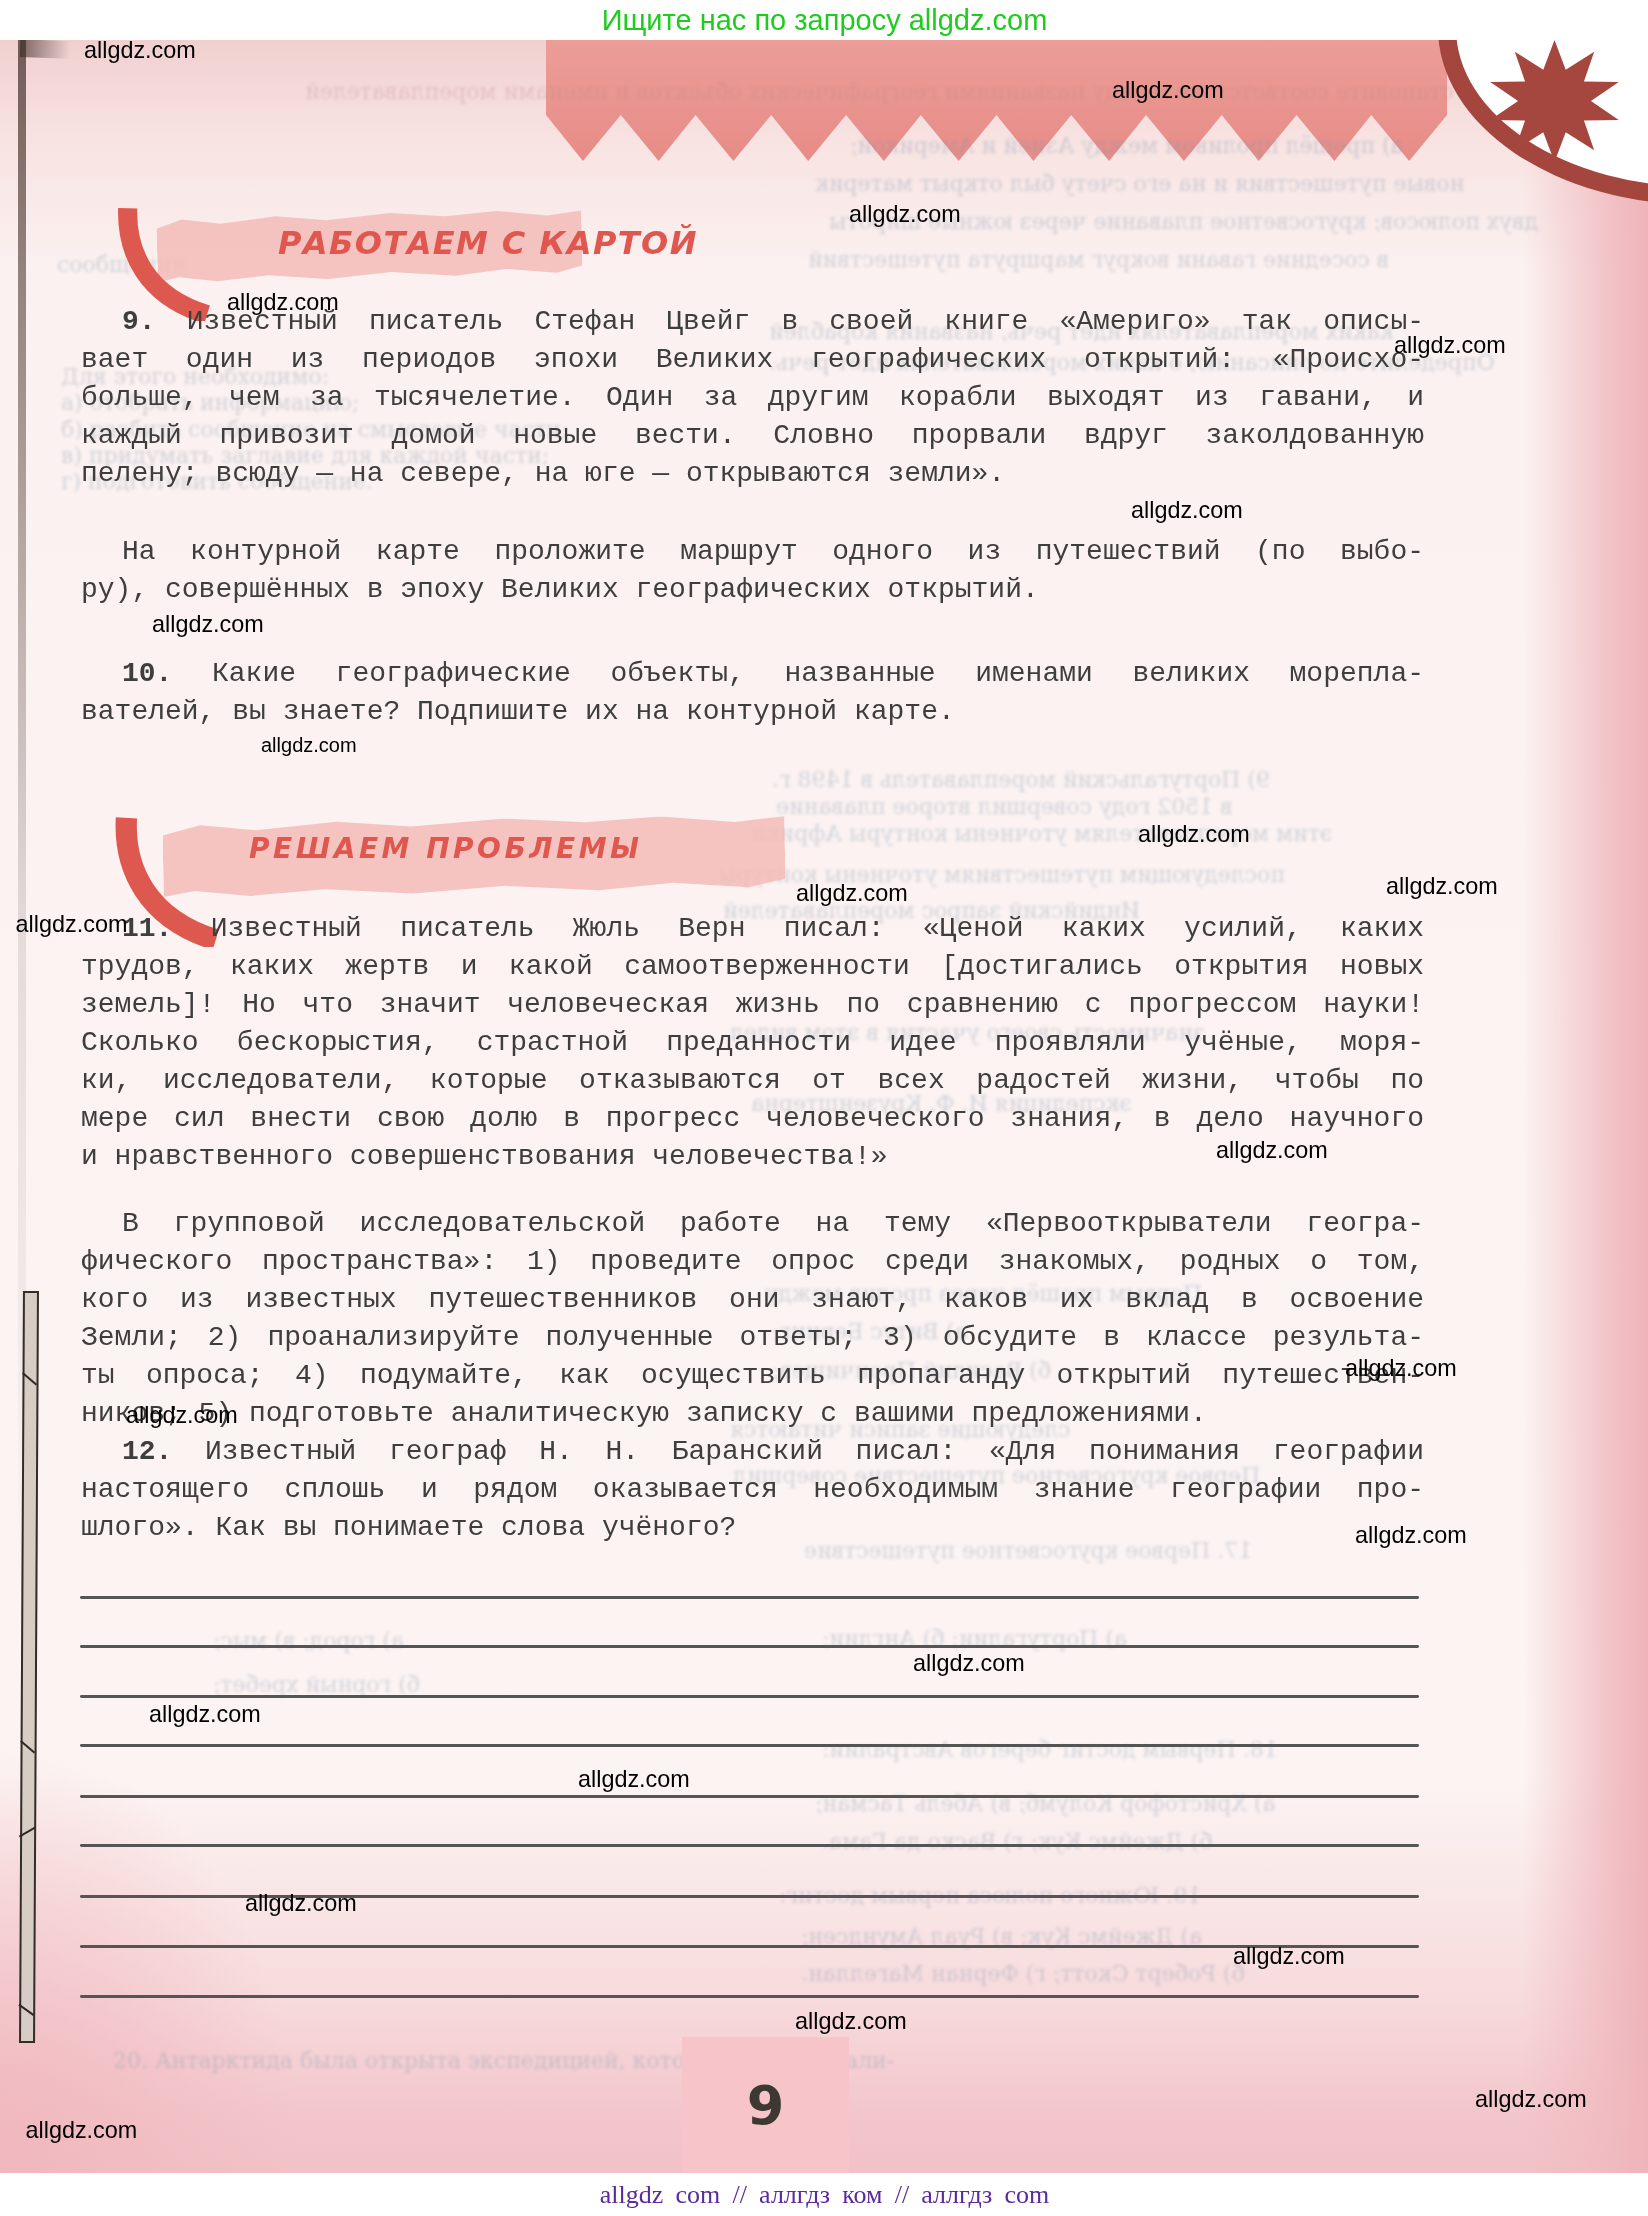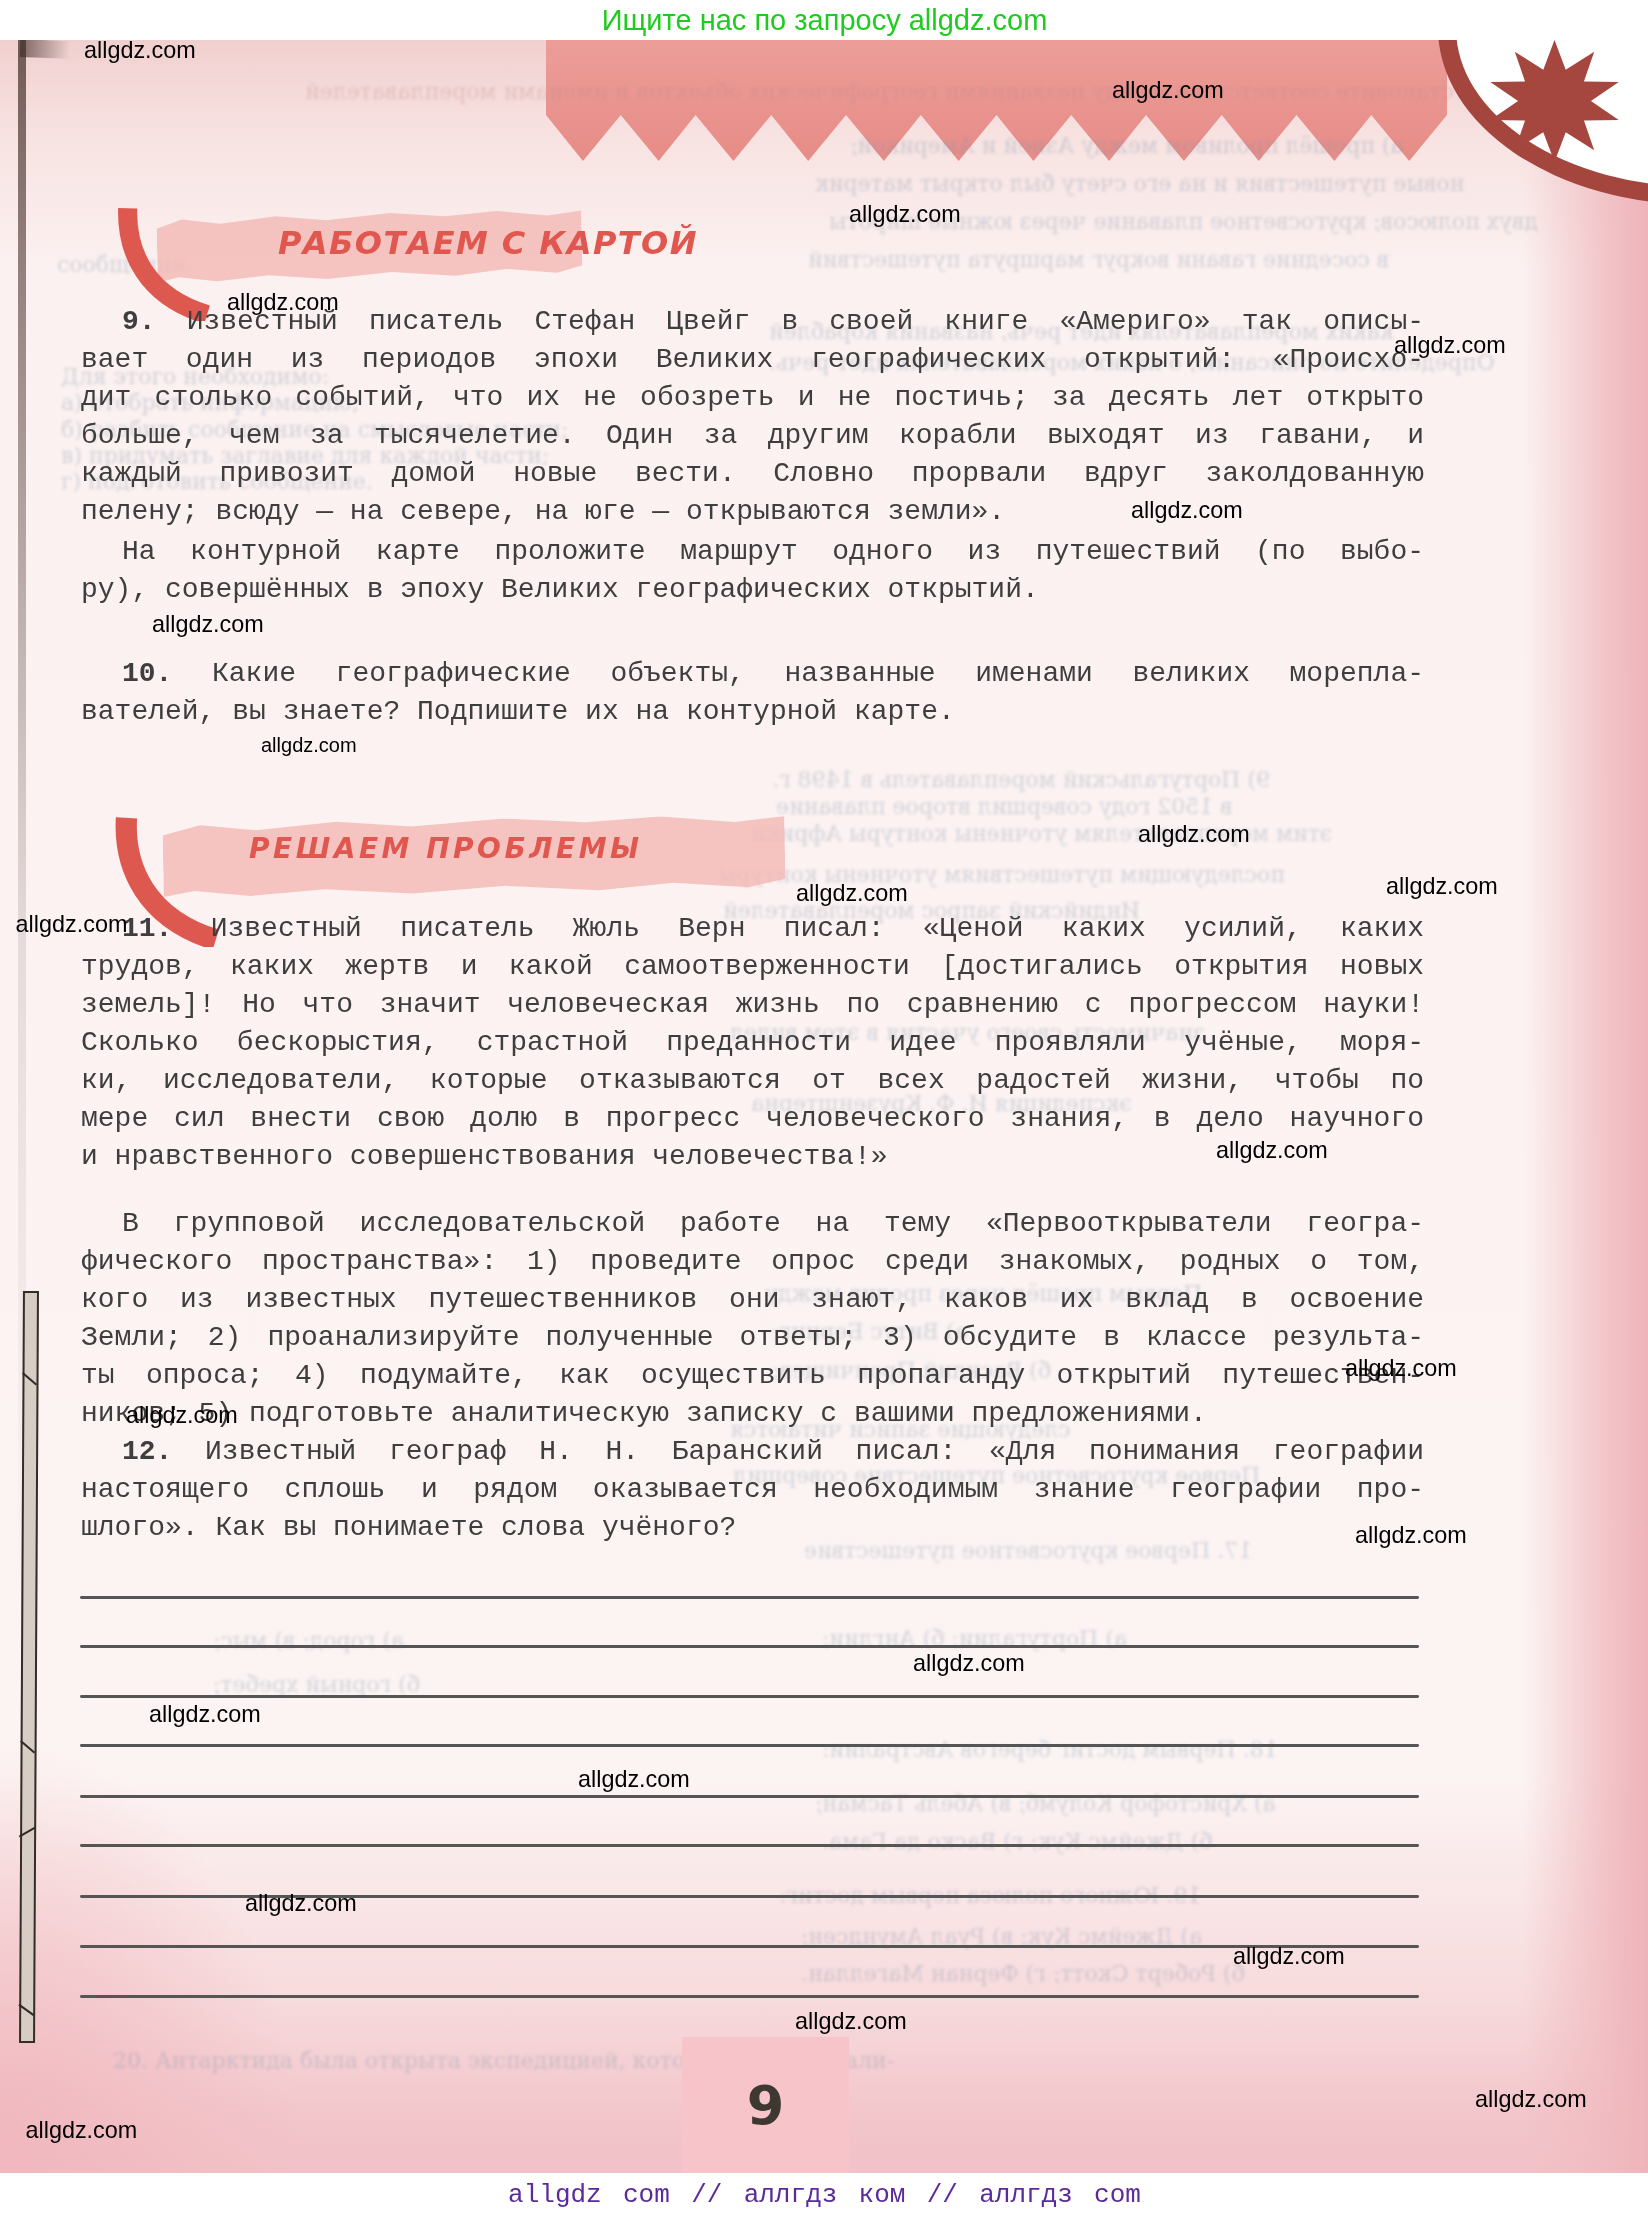--- a/index.html
+++ b/index.html
@@ -66,21 +66,21 @@
   .pagenum-box{position:absolute;left:682px;top:2037px;width:167px;height:136px;z-index:8;
     background:#f7c4c9;border-radius:1.4px;}
   .pagenum{width:100%;height:100%;display:flex;align-items:center;justify-content:center;
     font-family:"DejaVu Sans",sans-serif;font-weight:bold;font-size:54px;color:#3e3833;}
   
   .strip-top{position:absolute;left:0;top:0;width:1649px;height:40px;background:#ffffff;z-index:20;}
   .strip-bottom{position:absolute;left:0;top:2173px;width:1649px;height:43px;background:#ffffff;z-index:20;}
   .green-note{position:absolute;top:4.3px;left:50%;transform:translateX(-50%);z-index:21;
     font-family:"Liberation Sans",sans-serif;font-size:29px;color:#1ecb1e;white-space:nowrap;}
   .footer-note{position:absolute;top:2180px;left:50%;transform:translateX(-50%);z-index:21;
-    font-family:Liberation Mono, monospace;font-size:26px;color:#5b2b9b;word-spacing:5.7px;white-space:nowrap;}
+    font-family:Liberation Serif, serif;font-size:26px;color:#5b2b9b;word-spacing:5.7px;white-space:nowrap;}
 </style>
 </head>
 <body>
 
 <div class="page-bg"></div>
 <div class="bg-right"></div>
 <div class="bg-bl"></div>
 <div class="edge-left"></div>
 <div class="edge-corner"></div>
 
@@ -127,21 +127,20 @@
 
 <svg class="swoosh" style="left:112px;top:204px;" width="103" height="117" viewBox="0 0 145 165">
   <path d="M22 6 C20 68 48 130 134 156" stroke="#dd5950" stroke-width="27" fill="none"></path>
 </svg>
 <div class="band band1"></div>
 <div class="hsec h1">РАБОТАЕМ С КАРТОЙ</div>
 
 <div class="para" style="top:303px;">
   <div class="bl ind"><b>9.</b><span> Известный писатель Стефан Цвейг в своей книге «Америго» так описы-</span></div>
   <div class="bl">вает один из периодов эпохи Великих географических открытий: «Происхо-</div>
-  <div class="bl">дит столько событий, что их не обозреть и не постичь; за десять лет открыто</div>
   <div class="bl">больше, чем за тысячелетие. Один за другим корабли выходят из гавани, и</div>
   <div class="bl">каждый привозит домой новые вести. Словно прорвали вдруг заколдованную</div>
   <div class="bl last">пелену; всюду — на севере, на юге — открываются земли».</div>
 </div>
 
 <div class="para" style="top:533px;">
   <div class="bl ind">На контурной карте проложите маршрут одного из путешествий (по выбо-</div>
   <div class="bl last">ру), совершённых в эпоху Великих географических открытий.</div>
 </div>
 

